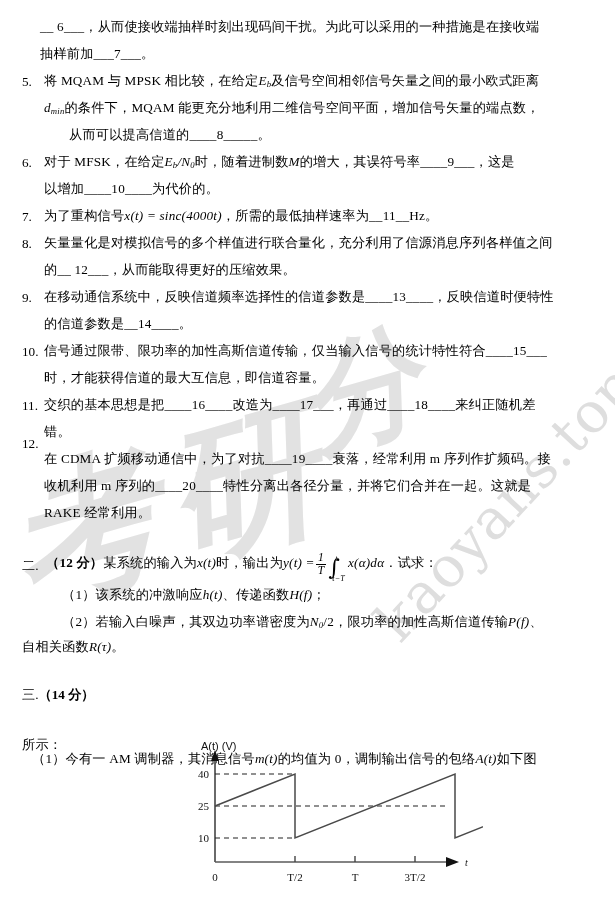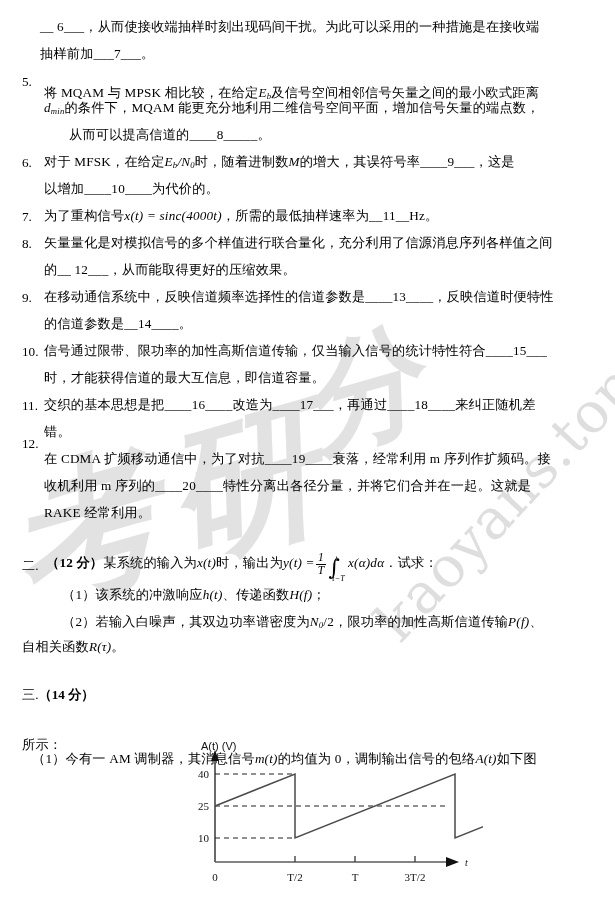--- a/index.html
+++ b/index.html
@@ -136,21 +136,21 @@
   <div class="wm wm-cjk wm-cjk-1">考研</div>
   <div class="wm wm-cjk wm-cjk-2">分</div>
   <div class="wm wm-lat wm-lat-1">kaoyans.top</div>
 
   <div class="content">
 
     <div class="ln" style="left:40px; top:20px;">__ 6___，从而使接收端抽样时刻出现码间干扰。为此可以采用的一种措施是在接收端</div>
     <div class="ln" style="left:40px; top:47px;">抽样前加___7___。</div>
 
     <div class="num" style="left:22px; top:74px;">5.</div>
-    <div class="ln" style="left:44px; top:86px;text-align:right;">
+    <div class="ln" style="left:44px; top:74px;text-align:right;">
       <span>将 MQAM 与 MPSK 相比较，在给定</span><span class="mathi"><span>E</span><sub>b</sub></span><span>及信号空间相邻信号矢量之间的最小欧式距离</span>
     </div>
     <div class="ln" style="left:44px; top:101px;">
       <span class="mathi"><span>d</span><sub>min</sub></span><span>的条件下，MQAM 能更充分地利用二维信号空间平面，增加信号矢量的端点数，</span>
     </div>
     <div class="ln" style="left:44px; top:128px;margin-left:25px;">从而可以提高信道的____8_____。</div>
 
     <div class="num" style="left:22px; top:155px;">6.</div>
     <div class="ln" style="left:44px; top:155px;">
       <span>对于 MFSK，在给定</span><span class="mathi"><span>E</span><sub>b</sub></span><span class="mathi">/</span><span class="mathi"><span>N</span><sub>0</sub></span><span>时，随着进制数</span><span class="mathi">M</span><span>的增大，其误符号率____9___，这是</span>

